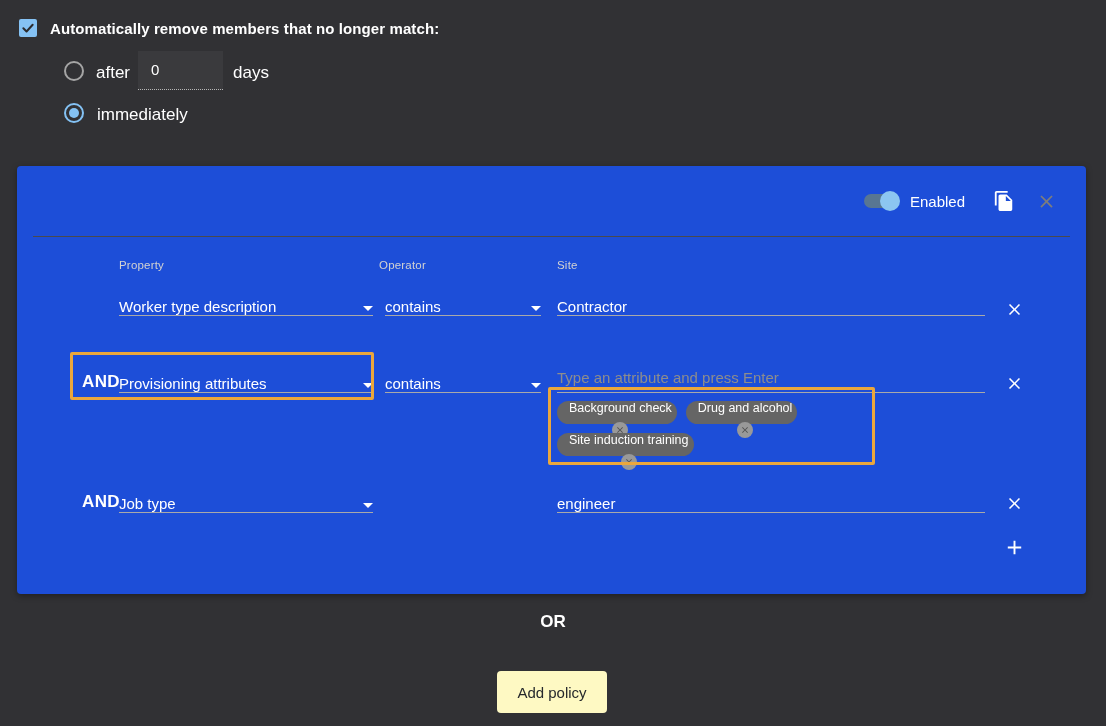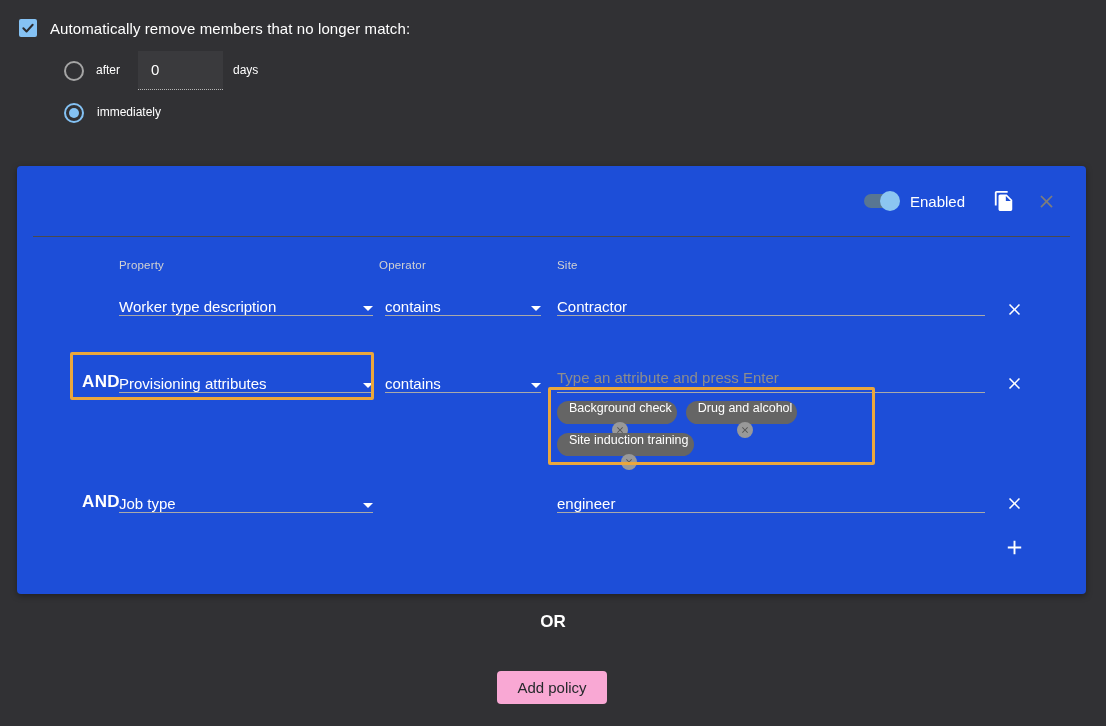--- a/index.html
+++ b/index.html
@@ -13,30 +13,30 @@
   }
   .abs { position: absolute; }
 
   
   .check-row { left: 19px; top: 19px; display: flex; align-items: center; gap: 13px; }
   .checkbox {
     width: 18px; height: 18px; border-radius: 2px;
     background: #85c2f4; display: inline-flex; align-items: center; justify-content: center;
     cursor: pointer; flex: 0 0 auto;
   }
-  .check-label { font-size: 15px; font-weight: 400; letter-spacing: .1px; }
+  .check-label { font-size: 15px; font-weight: 700; letter-spacing: .1px; }
 
   .radio {
     width: 20px; height: 20px; border-radius: 50%;
     border: 2px solid #a5a5a5; display: inline-flex; align-items: center; justify-content: center;
     cursor: pointer;
   }
   .radio.checked { border-color: #84c2f4; }
   .radio .dot { width: 10px; height: 10px; border-radius: 50%; background: #84c2f4; }
-  .opt-label { font-size: 12px; color: #fff; }
+  .opt-label { font-size: 17px; color: #fff; }
 
   .days-input {
     left: 138px; top: 51px; width: 85px; height: 39px;
     background: #3a3a3d; border: none; border-bottom: 1px dotted #b5b5b5;
     color: #fff; font-size: 15px; font-family: "Liberation Sans", sans-serif;
     padding: 0 0 2px 13px; outline: none;
   }
 
   
   .panel {
@@ -125,22 +125,22 @@
   .hl-box {
     position: absolute; border: 3px solid #eba73c; border-radius: 2px;
     pointer-events: none; z-index: 5;
   }
   .hl-prop  { left: 53px;  top: 186px; width: 304px; height: 48px; }
   .hl-chips { left: 531px; top: 221px; width: 327px; height: 78px; }
 
   
   .or-label { left: 0; top: 612px; width: 1106px; text-align: center; font-size: 17px; font-weight: 700; }
   .add-policy {
-    left: 497px; top: 671px; width: 110px; height: 33px;
-    background: #f9a8d4; border: none; border-radius: 4px;
+    left: 497px; top: 671px; width: 110px; height: 42px;
+    background: #fef9c3; border: none; border-radius: 4px;
     color: #26292c; font-size: 15px; font-family: "Liberation Sans", sans-serif;
     cursor: pointer;
   }
 </style>
 </head>
 <body>
 
 <div class="abs check-row">
   <span class="checkbox">
     <span style="display:inline-flex">

